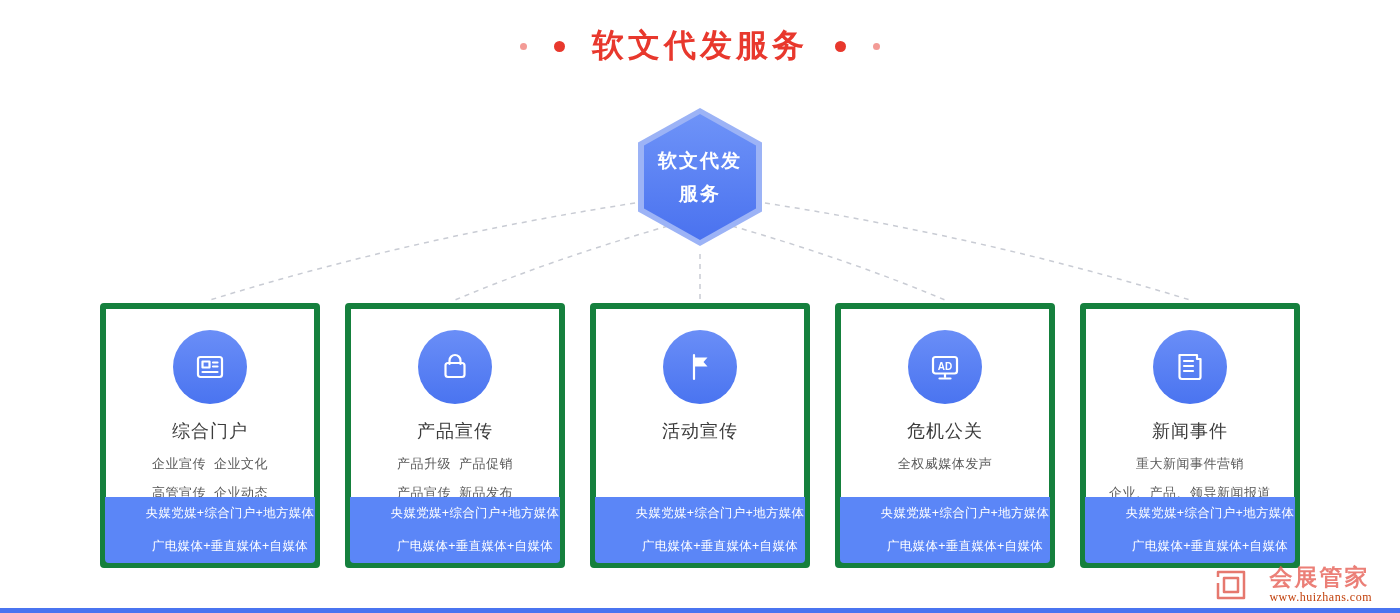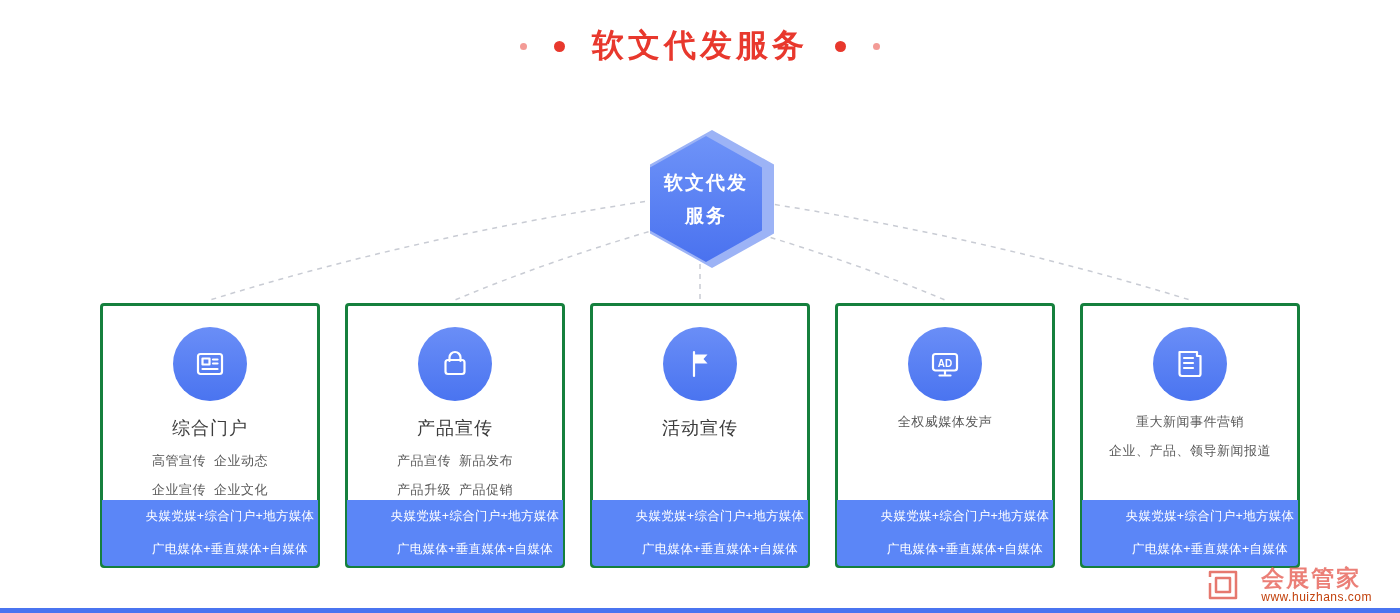--- a/index.html
+++ b/index.html
@@ -21,42 +21,42 @@
   }
   .dot { border-radius:50%; background:#e8382d; flex:0 0 auto; }
   .dot.small { width:7px; height:7px; opacity:.5; }
   .dot.big { width:11px; height:11px; }
 
   
   .connectors { position:absolute; left:0; top:0; width:1400px; height:613px; pointer-events:none; }
 
   
   .hex-outer {
-    position:absolute; left:638px; top:130px; width:124px; height:138px;
+    position:absolute; left:638px; top:108px; width:124px; height:138px;
     clip-path:polygon(50% 0,100% 25%,100% 75%,50% 100%,0 75%,0 25%);
     background:#9cb3f6;
-    display:flex; align-items:center; margin-left:12px;
+    display:flex; align-items:center; justify-content:center;
   }
   .hex-inner {
     width:112px; height:126px;
     clip-path:polygon(50% 0,100% 25%,100% 75%,50% 100%,0 75%,0 25%);
     background:linear-gradient(180deg,#6e93f8 0%,#4a72ef 100%);
     color:#fff; font-weight:bold; font-size:19px; letter-spacing:2px;
     display:flex; flex-direction:column; align-items:center; justify-content:center; gap:7px;
   }
 
   
   .cards {
     position:absolute; left:100px; top:303px;
     display:flex; gap:25px;
   }
   .card {
     width:220px; height:265px;
     background:#fff;
-    border:3px solid #15803d;
+    border:6px solid #15803d;
     border-radius:4px;
     position:relative;
     text-align:center;
   }
   .icon-circle {
     width:74px; height:74px; border-radius:50%;
     background:linear-gradient(180deg,#6a8ef7 0%,#4a74f0 100%);
     margin:21px auto 0;
     display:flex; align-items:center; justify-content:center;
   }
@@ -74,21 +74,21 @@
     display:flex; flex-direction:column; justify-content:center;padding-left:40px;
   }
   .footer-line {
     flex:1; display:flex; align-items:center; justify-content:center;
     color:#fff; font-size:12.5px; letter-spacing:.3px;
   }
 
   
   .watermark {
     position:absolute; right:28px; bottom:8px;
-    display:flex; align-items:center; gap:20px;
+    display:flex; align-items:center; gap:20px;font-family:Liberation Serif, serif;
   }
   .wm-logo { width:36px; height:36px; opacity:.8; }
   .wm-text { display:flex; flex-direction:column; line-height:1.15; }
   .wm-brand { font-size:23px; font-weight:bold; color:rgba(230,95,85,.8); letter-spacing:2px; }
   .wm-url { font-size:12px; color:#c2410c; letter-spacing:.5px; }
 
   
   .bottom-bar {
     position:absolute; left:0; bottom:0; width:100%; height:5px; background:#4a74f0;
   }
@@ -128,40 +128,40 @@
       <svg viewBox="0 0 40 40" fill="none" stroke="#fff" stroke-width="2.2" stroke-linecap="round" stroke-linejoin="round">
         <rect x="8" y="10" width="24" height="20" rx="2.5"></rect>
         <rect x="12.5" y="14.5" width="7" height="6"></rect>
         <line x1="23" y1="15.5" x2="27.5" y2="15.5"></line>
         <line x1="23" y1="19.5" x2="27.5" y2="19.5"></line>
         <line x1="12.5" y1="25" x2="27.5" y2="25"></line>
       </svg>
     </div>
     <div class="card-title">综合门户</div>
     <div class="card-lines">
+      <div class="card-line">企业宣传  企业文化</div>
       <div class="card-line">高管宣传  企业动态</div>
-      <div class="card-line">企业宣传  企业文化</div>
     </div>
     <div class="card-footer">
       <div class="footer-line">央媒党媒+综合门户+地方媒体</div>
       <div class="footer-line">广电媒体+垂直媒体+自媒体</div>
     </div>
   </div>
 
   <div class="card">
     <div class="icon-circle">
       <svg viewBox="0 0 40 40" fill="none" stroke="#fff" stroke-width="2.2" stroke-linecap="round" stroke-linejoin="round">
         <path d="M14.5 17 v-3.5 a5.5 5.5 0 0 1 11 0 V17"></path>
         <rect x="10.5" y="16" width="19" height="14" rx="2.5"></rect>
       </svg>
     </div>
     <div class="card-title">产品宣传</div>
     <div class="card-lines">
+      <div class="card-line">产品升级  产品促销</div>
       <div class="card-line">产品宣传  新品发布</div>
-      <div class="card-line">产品升级  产品促销</div>
     </div>
     <div class="card-footer">
       <div class="footer-line">央媒党媒+综合门户+地方媒体</div>
       <div class="footer-line">广电媒体+垂直媒体+自媒体</div>
     </div>
   </div>
 
   <div class="card">
     <div class="icon-circle">
       <svg viewBox="0 0 40 40" fill="none" stroke="#fff" stroke-width="2.2" stroke-linecap="round" stroke-linejoin="round">
@@ -178,38 +178,40 @@
 
   <div class="card">
     <div class="icon-circle">
       <svg viewBox="0 0 40 40" fill="none" stroke="#fff" stroke-width="2.2" stroke-linecap="round" stroke-linejoin="round">
         <rect x="8" y="10" width="24" height="16.5" rx="2.5"></rect>
         <text x="20" y="22.5" font-size="10" font-weight="bold" fill="#fff" stroke="none" text-anchor="middle" font-family="Liberation Sans, sans-serif">AD</text>
         <line x1="20" y1="27" x2="20" y2="30"></line>
         <line x1="14.5" y1="31.5" x2="25.5" y2="31.5"></line>
       </svg>
     </div>
+    <div class="card-title">危机公关</div>
     <div class="card-lines">
       <div class="card-line">全权威媒体发声</div>
     </div>
     <div class="card-footer">
       <div class="footer-line">央媒党媒+综合门户+地方媒体</div>
       <div class="footer-line">广电媒体+垂直媒体+自媒体</div>
     </div>
   </div>
 
   <div class="card">
     <div class="icon-circle">
       <svg viewBox="0 0 40 40" fill="none" stroke="#fff" stroke-width="2.2" stroke-linecap="round" stroke-linejoin="round">
         <path d="M27 12 h3.5 v18 a2 2 0 0 1 -2 2 H12 a2.5 2.5 0 0 1 -2.5 -2.5 V8 H27 Z"></path>
         <line x1="14" y1="14" x2="23" y2="14"></line>
         <line x1="14" y1="19" x2="23" y2="19"></line>
         <line x1="14" y1="24" x2="23" y2="24"></line>
       </svg>
     </div>
+    <div class="card-title">新闻事件</div>
     <div class="card-lines">
       <div class="card-line">重大新闻事件营销</div>
       <div class="card-line">企业、产品、领导新闻报道</div>
     </div>
     <div class="card-footer">
       <div class="footer-line">央媒党媒+综合门户+地方媒体</div>
       <div class="footer-line">广电媒体+垂直媒体+自媒体</div>
     </div>
   </div>
 

